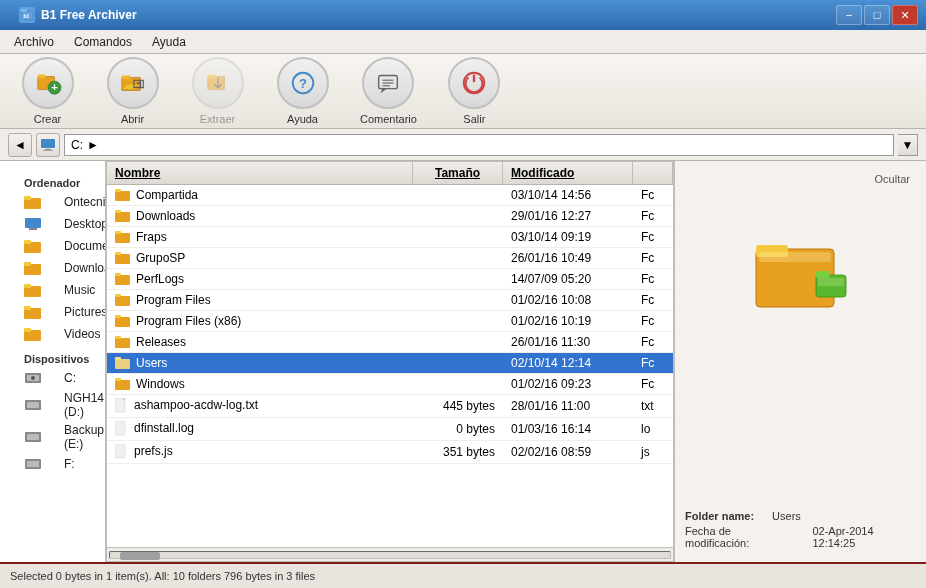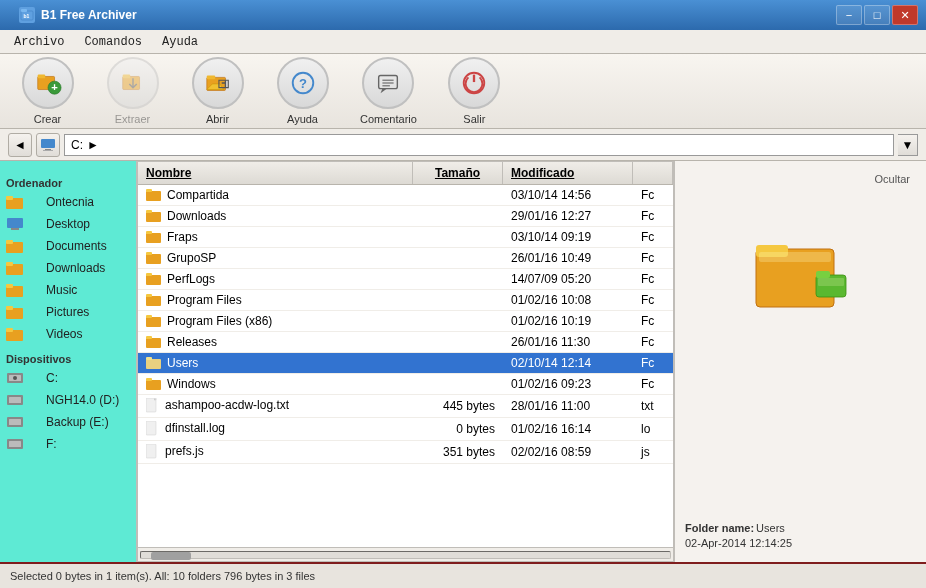--- a/index.html
+++ b/index.html
@@ -35,21 +35,20 @@
       display: flex;
       align-items: center;
       padding: 0 4px;
     }
     .menu-item {
       padding: 2px 10px;
       cursor: pointer;
       border-radius: 3px;
       font-size: 12px;
       color: #222;
-      font-family: Liberation Mono, monospace;
     }
 
     
     .toolbar {
       background: linear-gradient(to bottom, #f8f5f0, #e8e4de);
       border-bottom: 1px solid #b8b4ac;
       height: 75px;
       display: flex;
       align-items: center;
       padding: 5px 20px;
@@ -101,24 +100,24 @@
 
     
     .main-content {
       display: flex;
       height: calc(588px - 30px - 24px - 75px - 32px - 26px);
       background: #f0ede8;
     }
 
     
     .sidebar {
-      width: 137px;
-      background: #5eead4;
+      width: 106px;
+      background: #ffffff;
       border-right: 1px solid #c0bdb8;
-      padding: 8px 0;
+      padding: 8px 18px;
       overflow-y: auto;
     }
     .sidebar-section-title {
       font-size: 11px; font-weight: 700; color: #333;
       padding: 4px 6px 2px 6px; margin-top: 4px;
     }
     .sidebar-item {
       display: flex; align-items: center; gap: 22px;
       padding: 2px 6px; cursor: pointer; border-radius: 2px;
       font-size: 12px; color: #222;
@@ -193,21 +192,21 @@
     .folder-preview {
       margin-top: 40px;
       display: flex; align-items: center; justify-content: center;
     }
     .preview-info {
       margin-top: auto;
       font-size: 11px;
       color: #333;
       width: 100%;
     }
-    .preview-info-row { display: flex; gap: 2px; margin-bottom: 3px; }
+    .preview-info-row { display: flex; gap: 18px; margin-bottom: 3px; }
     .preview-info-label { font-weight: 600; color: #333; }
 
     
     .status-bar {
       background: #e8e4de;
       border-top: 2px solid #7f1d1d;
       height: 26px;
       display: flex;
       align-items: center;
       padding: 0 10px;
@@ -247,44 +246,44 @@
   <div class="toolbar-btn">
     <div class="tb-icon-circle icon-crear">
       <svg width="30" height="30" viewBox="0 0 30 30">
         <rect x="4" y="8" width="18" height="14" rx="1" fill="#e8a020" stroke="#c07010" stroke-width="0.7"></rect>
         <rect x="4" y="6" width="8" height="4" rx="1" fill="#f0b830"></rect>
         <circle cx="22" cy="20" r="7" fill="#3a9a3a" stroke="#2a7a2a" stroke-width="0.7"></circle>
         <text x="22" y="24" text-anchor="middle" font-size="12" fill="white" font-weight="bold">+</text>
       </svg>
     </div>
     <span class="tb-label">Crear</span>
-  </div>
-
-  <div class="toolbar-btn" style="opacity:0.45">
-    <div class="tb-icon-circle icon-extraer">
-      <svg width="30" height="30" viewBox="0 0 30 30">
-        <rect x="4" y="8" width="18" height="14" rx="1" fill="#e8a020" stroke="#c07010" stroke-width="0.7"></rect>
-        <rect x="4" y="6" width="8" height="4" rx="1" fill="#f0b830"></rect>
-        <path d="M15 10 L15 20 M11 16 L15 20 L19 16" stroke="#555" stroke-width="1.5" fill="none"></path>
-      </svg>
-    </div>
-    <span class="tb-label">Extraer</span>
   </div>
 
   <div class="toolbar-btn">
     <div class="tb-icon-circle icon-abrir">
       <svg width="30" height="30" viewBox="0 0 30 30">
         <rect x="3" y="9" width="20" height="14" rx="1" fill="#e8a020" stroke="#c07010" stroke-width="0.7"></rect>
         <rect x="3" y="7" width="9" height="4" rx="1" fill="#f0b830"></rect>
         <path d="M6 16 L14 16 L18 22 L0 22 Z" fill="#f0c030" stroke="#c09000" stroke-width="0.5" transform="translate(3,0)"></path>
         <path d="M16 12 L26 12 L26 20 L16 20 Z" fill="none" stroke="#555" stroke-width="1.2"></path>
         <path d="M19 15 L23 15 M23 12 L23 20" stroke="#555" stroke-width="1.5"></path>
       </svg>
     </div>
     <span class="tb-label">Abrir</span>
+  </div>
+
+  <div class="toolbar-btn" style="opacity:0.45">
+    <div class="tb-icon-circle icon-extraer">
+      <svg width="30" height="30" viewBox="0 0 30 30">
+        <rect x="4" y="8" width="18" height="14" rx="1" fill="#e8a020" stroke="#c07010" stroke-width="0.7"></rect>
+        <rect x="4" y="6" width="8" height="4" rx="1" fill="#f0b830"></rect>
+        <path d="M15 10 L15 20 M11 16 L15 20 L19 16" stroke="#555" stroke-width="1.5" fill="none"></path>
+      </svg>
+    </div>
+    <span class="tb-label">Extraer</span>
   </div>
 
   <div class="toolbar-btn">
     <div class="tb-icon-circle icon-ayuda">
       <svg width="30" height="30" viewBox="0 0 30 30">
         <circle cx="15" cy="15" r="11" fill="none" stroke="#4488cc" stroke-width="2"></circle>
         <text x="15" y="20" text-anchor="middle" font-size="14" fill="#4488cc" font-weight="bold">?</text>
       </svg>
     </div>
     <span class="tb-label">Ayuda</span>
@@ -543,21 +542,21 @@
         <div class="file-cell type">txt</div>
       </div>
 
       <div class="file-row">
         <div class="file-cell name">
           <svg width="14" height="16" viewBox="0 0 14 16">
               <rect x="0" y="0" width="10" height="14" rx="1" fill="#f0f0f0" stroke="#ccc" stroke-width="0.5"></rect>
             </svg>
           dfinstall.log</div>
         <div class="file-cell size">0 bytes</div>
-        <div class="file-cell date">01/02/16 16:14</div>
+        <div class="file-cell date">01/03/16 16:14</div>
         <div class="file-cell type">lo</div>
       </div>
 
       <div class="file-row">
         <div class="file-cell name">
           <svg width="14" height="16" viewBox="0 0 14 16">
               <rect x="0" y="0" width="10" height="14" rx="1" fill="#f0f0f0" stroke="#ccc" stroke-width="0.5"></rect>
             </svg>
           prefs.js</div>
         <div class="file-cell size">351 bytes</div>
@@ -590,20 +589,21 @@
         <rect x="67" y="51" width="26" height="8" rx="1" fill="rgba(255,255,200,0.2)"></rect>
       </svg>
     </div>
 
     <div class="preview-info">
       <div class="preview-info-row">
         <span class="preview-info-label">Folder name:</span>
         <span>Users</span>
       </div>
       <div class="preview-info-row">
+        <span>Fecha de modificación:</span>
           <span>02-Apr-2014 12:14:25</span>
       </div>
     </div>
   </div>
 
 </div>
 
 <div class="status-bar">
   <span>Selected  0 bytes  in  1  item(s).   All:  10  folders  796 bytes  in  3  files</span>
 </div>

